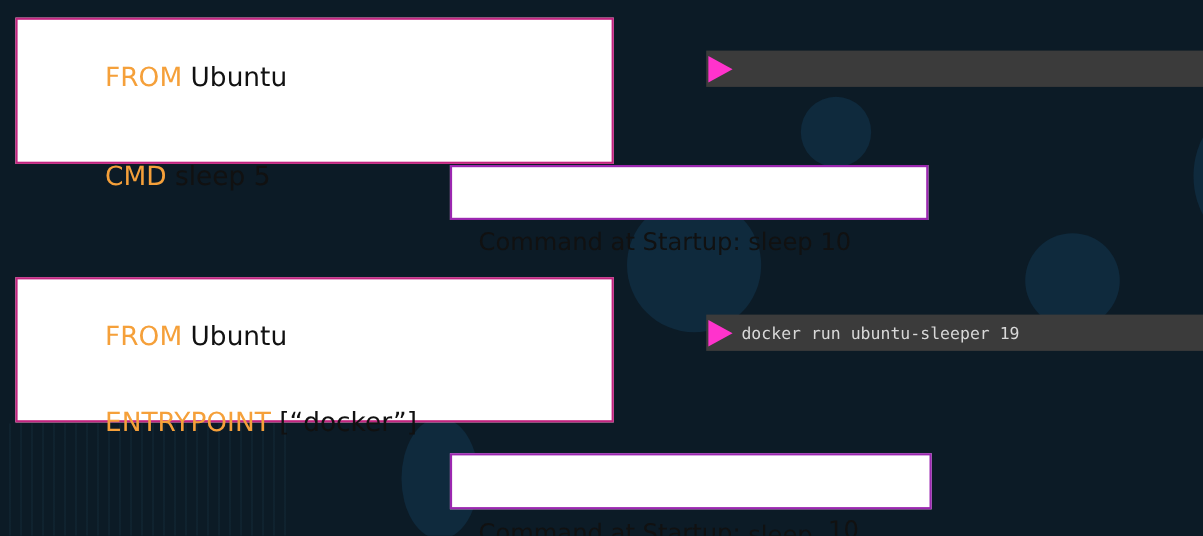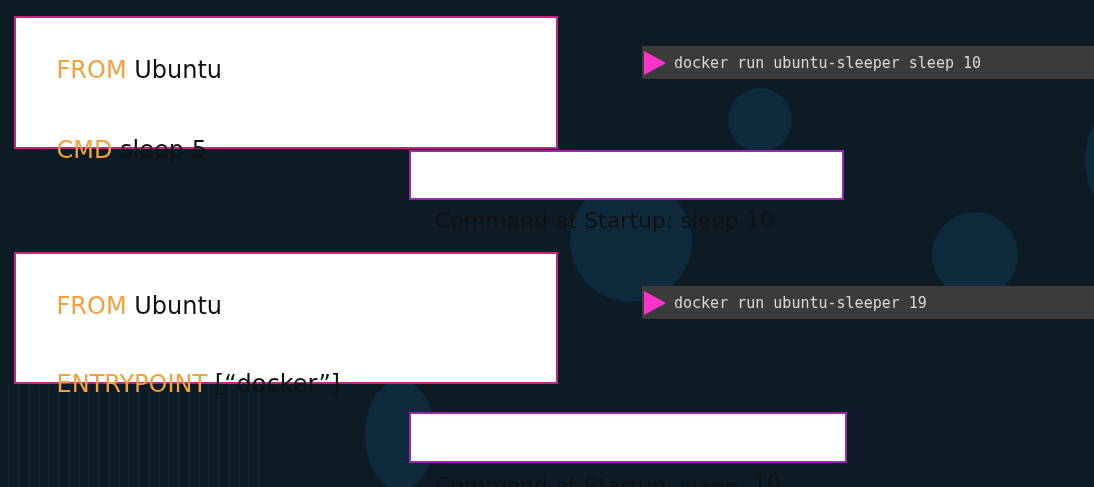--- a/index.html
+++ b/index.html
@@ -12,21 +12,21 @@
     .bg-grid { position: absolute; left: 8px; top: 385px; width: 260px; height: 102px; opacity: 0.35;
       background:
         repeating-linear-gradient(90deg, #16303f 0 2px, transparent 2px 10px);
     }
     .code-box {
       position: absolute; background: #ffffff; border: 2px solid #c2247f;
       box-sizing: border-box; padding: 8px 10px;
       font-family: "DejaVu Sans", sans-serif; font-size: 24px; color: #111;
     }
     .code-line { position: absolute; left: 10px; white-space: pre; }
-    .kw { color: #f5a03a; }
+    .kw { color: #f5a03a; margin-left: 39px; }
     .startup-box {
       position: absolute; background: #ffffff; border: 2px solid #9b27b0;
       box-sizing: border-box; font-family: "DejaVu Sans", sans-serif;
       font-size: 22px; color: #111; white-space: pre; padding-left: 10px;
     }
     .term {
       position: absolute; left: 642px; width: 452px; height: 33px;
       background: #3b3b3b; display: flex; align-items: center;
     }
     .term .prompt {
@@ -42,28 +42,27 @@
 <div class="bg-circle" style="left:570px;top:180px;width:122px;height:122px;"></div>
 <div class="bg-circle" style="left:932px;top:212px;width:86px;height:86px;"></div>
 <div class="bg-circle" style="left:1085px;top:100px;width:90px;height:120px;"></div>
 <div class="bg-circle" style="left:365px;top:380px;width:70px;height:110px;"></div>
 <div class="bg-grid"></div>
 
 <div class="code-box" style="left:14px;top:16px;width:544px;height:133px;">
   <div class="code-line" style="top:10px;">
     <span class="kw">FROM</span><span> Ubuntu</span>
   </div>
-  <div class="code-line" style="top:90px;text-align:center;">
+  <div class="code-line" style="top:100px;text-align:center;">
     <span class="kw">CMD</span><span> sleep 5</span>
   </div>
 </div>
 
 <div class="term" style="top:46px;">
   <span class="prompt"></span>
-  <span class="cmd">docker run ubuntu-sleeper sleep 10</span>
 </div>
 
 <div class="startup-box" style="left:409px;top:150px;width:435px;height:50px;line-height:46px;">
   <span>Command at Startup: sleep 10</span>
 </div>
 
 <div class="code-box" style="left:14px;top:252px;width:544px;height:132px;">
   <div class="code-line" style="top:10px;">
     <span class="kw">FROM</span><span> Ubuntu</span>
   </div>

